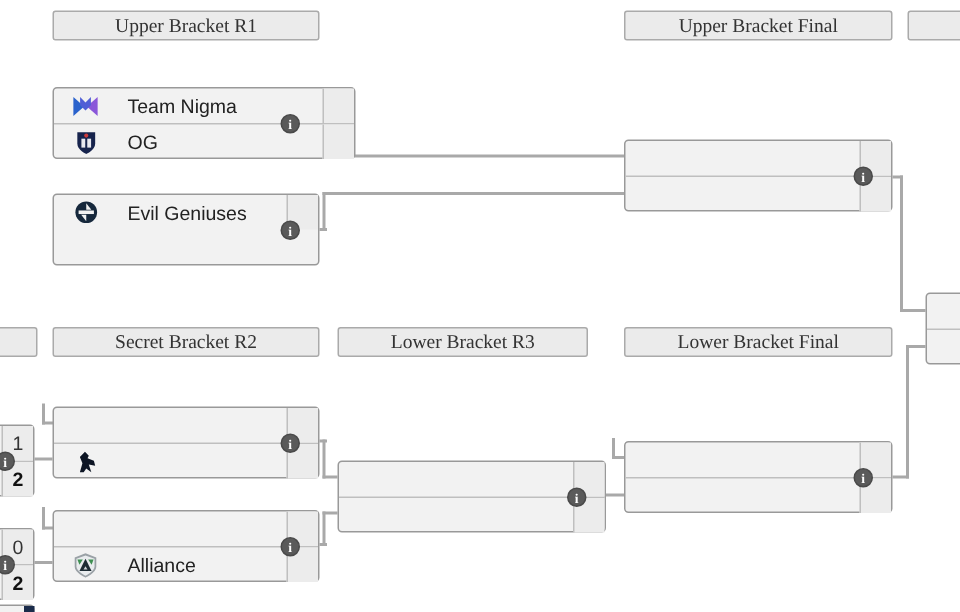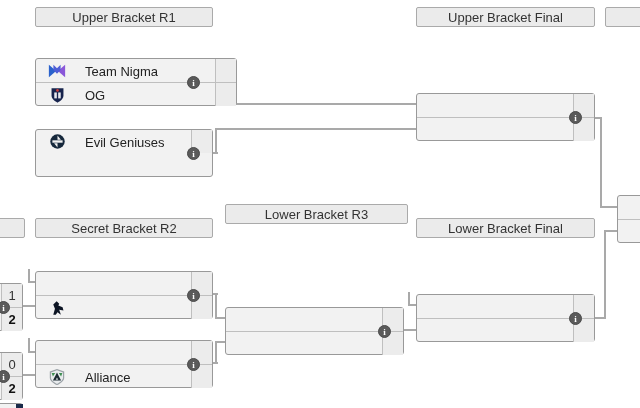--- a/index.html
+++ b/index.html
@@ -4,21 +4,21 @@
 <style>
   html,body{margin:0;padding:0;background:#fff;}
   #stage{
     position:relative;width:640px;height:408px;overflow:hidden;background:#ffffff;
     font-family:"Liberation Sans", sans-serif;
   }
   .hdr{
     position:absolute;height:20px;box-sizing:border-box;
     background:#ebebeb;border:1px solid #aaaaaa;border-radius:2px;
     display:flex;align-items:center;justify-content:center;
-    font-size:13px;color:#333;white-space:nowrap;
+    font-size:13px;color:#333;white-space:nowrap;font-family:Liberation Serif, serif;
   }
   .match{
     position:absolute;height:48px;box-sizing:border-box;
     background:#f2f2f2;border:1px solid #999;border-radius:3px;
   }
   .mrow{
     position:relative;height:23px;
   }
   .mrow.r1{border-bottom:1px solid #bfbfbf;}
   .tlogo{
@@ -61,21 +61,21 @@
   <div class="hdr" style="left:605px;top:7px;width:60px;">
       <span></span>
     </div>
 
   <div class="hdr" style="left:-40px;top:218px;width:65px;">
       <span></span>
     </div>
   <div class="hdr" style="left:35px;top:218px;width:178px;">
       <span>Secret Bracket R2</span>
     </div>
-  <div class="hdr" style="left:225px;top:204px;width:183px;">
+  <div class="hdr" style="left:225px;top:218px;width:167px;">
       <span>Lower Bracket R3</span>
     </div>
   <div class="hdr" style="left:416px;top:218px;width:179px;">
       <span>Lower Bracket Final</span>
     </div>
 
   <div class="seg" style="left:213px;top:81px;width:5px;height:2px;"></div>
   <div class="seg" style="left:215px;top:81px;width:2px;height:24px;"></div>
   <div class="seg" style="left:215px;top:103px;width:201px;height:2px;"></div>
 

